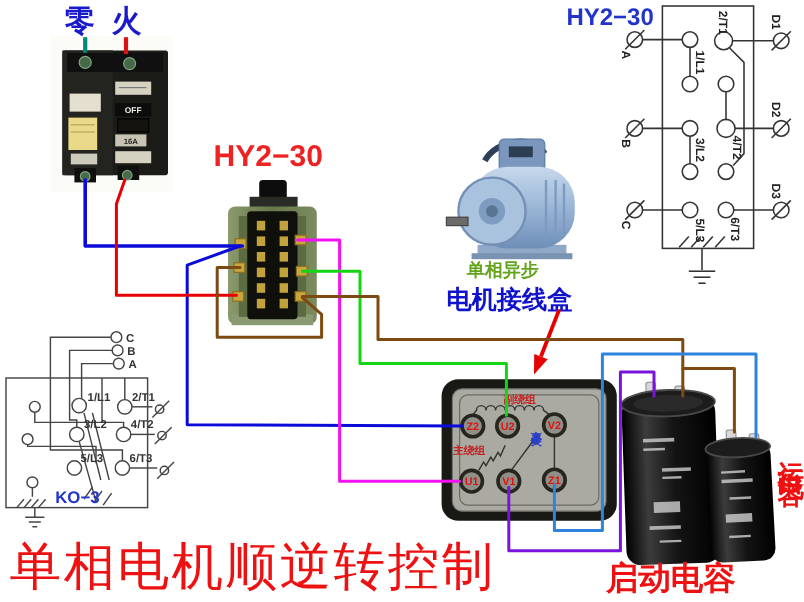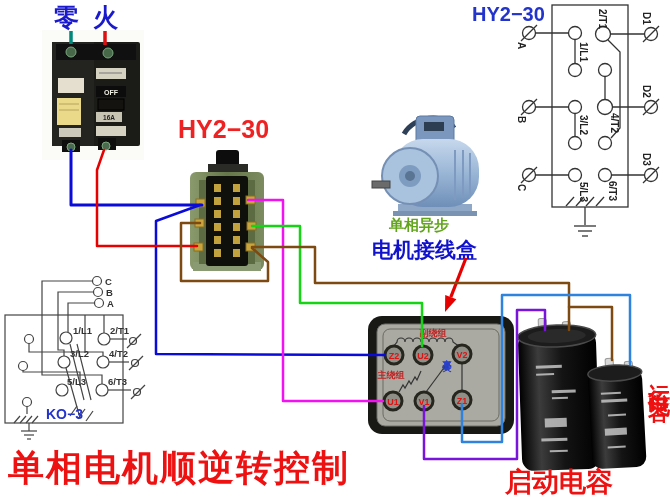--- a/index.html
+++ b/index.html
@@ -16,21 +16,21 @@
   .schem{font-size:10px;font-weight:700;fill:#222;}
   .schem-sm{font-size:9.5px;font-weight:700;fill:#333;}
   .ko3-title{font-size:14px;font-weight:700;fill:#2334cc;}
   .tbox-term{font-size:9px;font-weight:700;fill:#e01212;}
   .tbox-red{font-size:9px;font-weight:700;fill:#c22222;}
   .tiny-white{font-size:7px;font-weight:700;fill:#eeeee4;}
   .tiny-dark{font-size:6.5px;font-weight:700;fill:#222;}
   .vert-label{position:absolute;writing-mode:vertical-rl;text-orientation:upright;}
   #run-cap-label{left:644px;top:366px;font-size:22px;font-weight:700;color:#ee1111;letter-spacing:5px;}
   #centrifugal-label{left:440px;top:352px;font-size:9px;font-weight:700;color:#2941cc;letter-spacing:1px;}
-  #main-title{position:absolute;left:8px;top:444px;font-size:36px;font-weight:700;color:#ee1111;letter-spacing:2px;white-space:nowrap;}
+  #main-title{position:absolute;left:8px;top:444px;font-size:43px;font-weight:400;color:#ee1111;letter-spacing:2px;white-space:nowrap;}
 </style>
 </head>
 <body>
 
 <div id="canvas">
 <svg id="art" width="670" height="502" viewBox="0 0 670 502">
   <defs>
     <linearGradient id="capGrad" x1="0" y1="0" x2="1" y2="0">
       <stop offset="0" stop-color="#000"></stop>
           <stop offset="0.25" stop-color="#3c3c3c"></stop>

